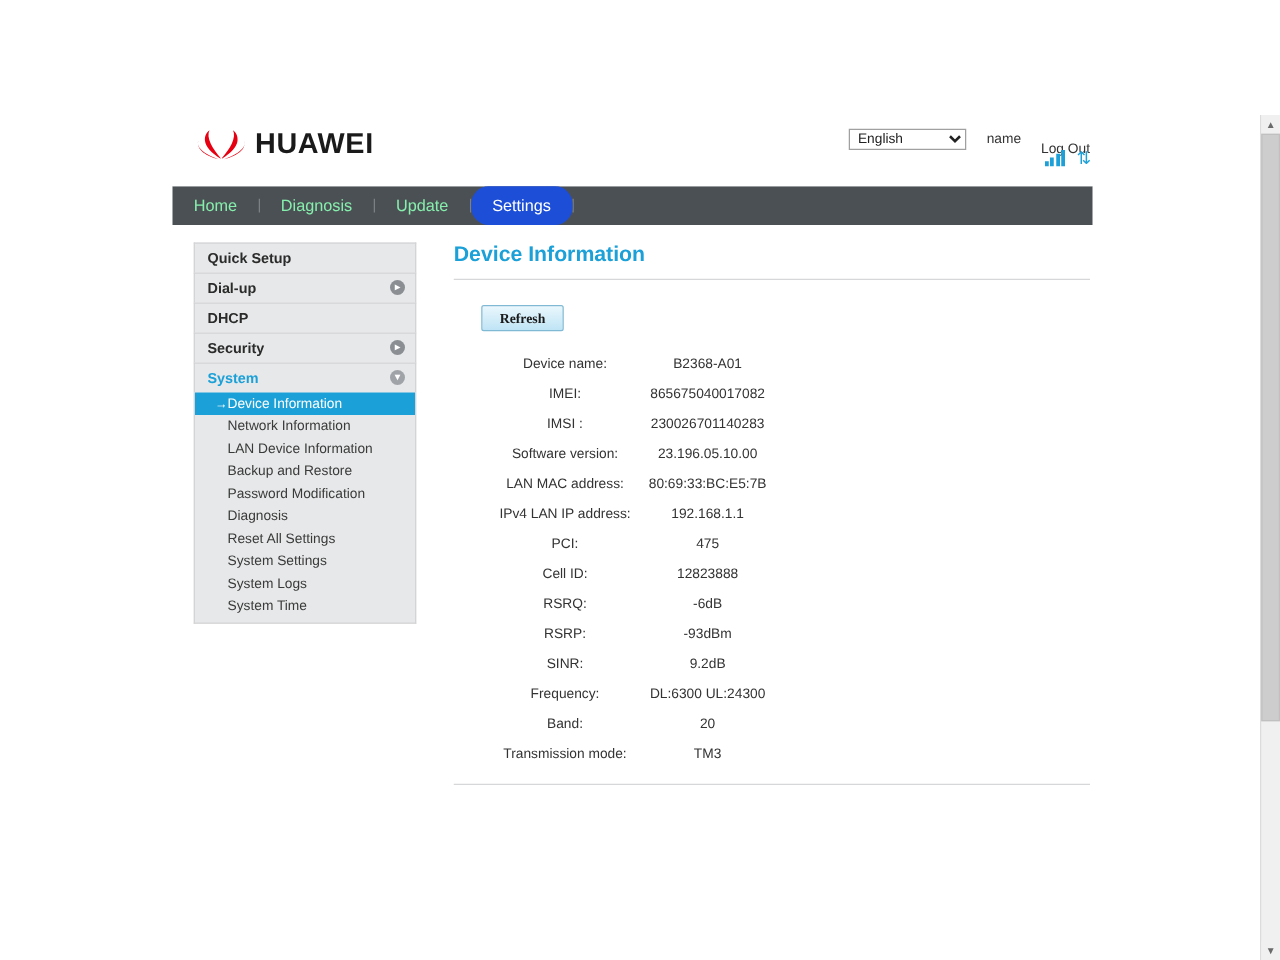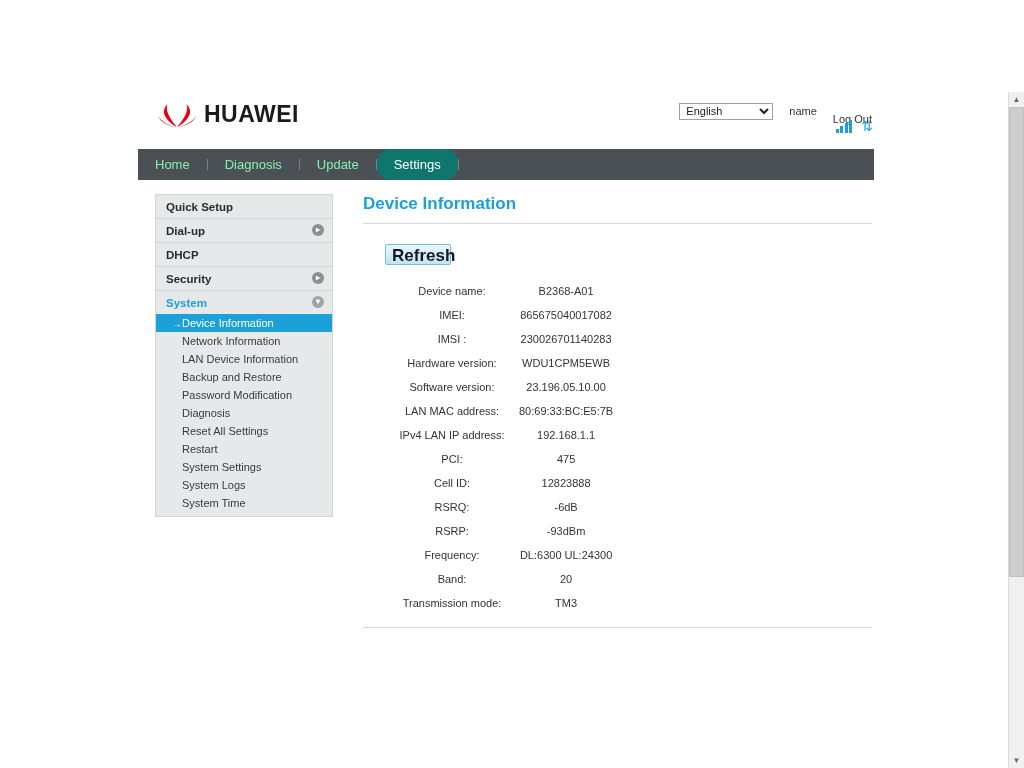--- a/index.html
+++ b/index.html
@@ -132,21 +132,21 @@
     cursor: pointer;
     position: relative;
   }
   .nav-sep {
     width: 1px;
     align-self: center;
     height: 11px;
     background: #7b8085;
   }
   .nav-item.active {
-    background: #0f766e;
+    background: #1d4ed8;
     color: #ffffff;
     border-radius: 14px;
   }
 
   
   .body-area {
     display: flex;
     padding-top: 14px;
   }
   .sidebar {
@@ -225,28 +225,28 @@
     color: #1ba0d8;
     font-weight: bold;
     padding-bottom: 9px;
     border-bottom: 1px solid #d6d7d8;
   }
   .refresh-btn {
     margin-top: 20px;
     margin-left: 22px;
     width: 66px;
     height: 21px;
-    font-size: 17px;
+    font-size: 11px;
     font-weight: bold;
     color: #1a1a1a;
     background: linear-gradient(#eaf7fd, #bfe4f5);
     border: 1px solid #7fb9d4;
     border-radius: 2px;
     cursor: pointer;
-    font-family: Liberation Sans, sans-serif;
+    font-family: Liberation Serif, serif;
   }
   .info-table {
     margin-top: 20px;
     margin-left: 22px;
     border-collapse: collapse;
     font-size: 11px;
     color: #333333;
   }
   .info-table td {
     padding: 0 0 12px 0;
@@ -392,23 +392,20 @@
           <div class="submenu-item">
             <span>Password Modification</span>
           </div>
           <div class="submenu-item">
             <span>Diagnosis</span>
           </div>
           <div class="submenu-item">
             <span>Reset All Settings</span>
           </div>
           <div class="submenu-item">
-            <span>Restart</span>
-          </div>
-          <div class="submenu-item">
             <span>System Settings</span>
           </div>
           <div class="submenu-item">
             <span>System Logs</span>
           </div>
           <div class="submenu-item">
             <span>System Time</span>
           </div>
         </div>
       </div>
@@ -426,24 +423,20 @@
             </tr>
             <tr>
               <td class="info-label">IMEI:</td>
               <td class="info-value">865675040017082</td>
             </tr>
             <tr>
               <td class="info-label">IMSI :</td>
               <td class="info-value">230026701140283</td>
             </tr>
             <tr>
-              <td class="info-label">Hardware version:</td>
-              <td class="info-value">WDU1CPM5EWB</td>
-            </tr>
-            <tr>
               <td class="info-label">Software version:</td>
               <td class="info-value">23.196.05.10.00</td>
             </tr>
             <tr>
               <td class="info-label">LAN MAC address:</td>
               <td class="info-value">80:69:33:BC:E5:7B</td>
             </tr>
             <tr>
               <td class="info-label">IPv4 LAN IP address:</td>
               <td class="info-value">192.168.1.1</td>
@@ -456,20 +449,24 @@
               <td class="info-label">Cell ID:</td>
               <td class="info-value">12823888</td>
             </tr>
             <tr>
               <td class="info-label">RSRQ:</td>
               <td class="info-value">-6dB</td>
             </tr>
             <tr>
               <td class="info-label">RSRP:</td>
               <td class="info-value">-93dBm</td>
+            </tr>
+            <tr>
+              <td class="info-label">SINR:</td>
+              <td class="info-value">9.2dB</td>
             </tr>
             <tr>
               <td class="info-label">Frequency:</td>
               <td class="info-value">DL:6300 UL:24300</td>
             </tr>
             <tr>
               <td class="info-label">Band:</td>
               <td class="info-value">20</td>
             </tr>
             <tr>

